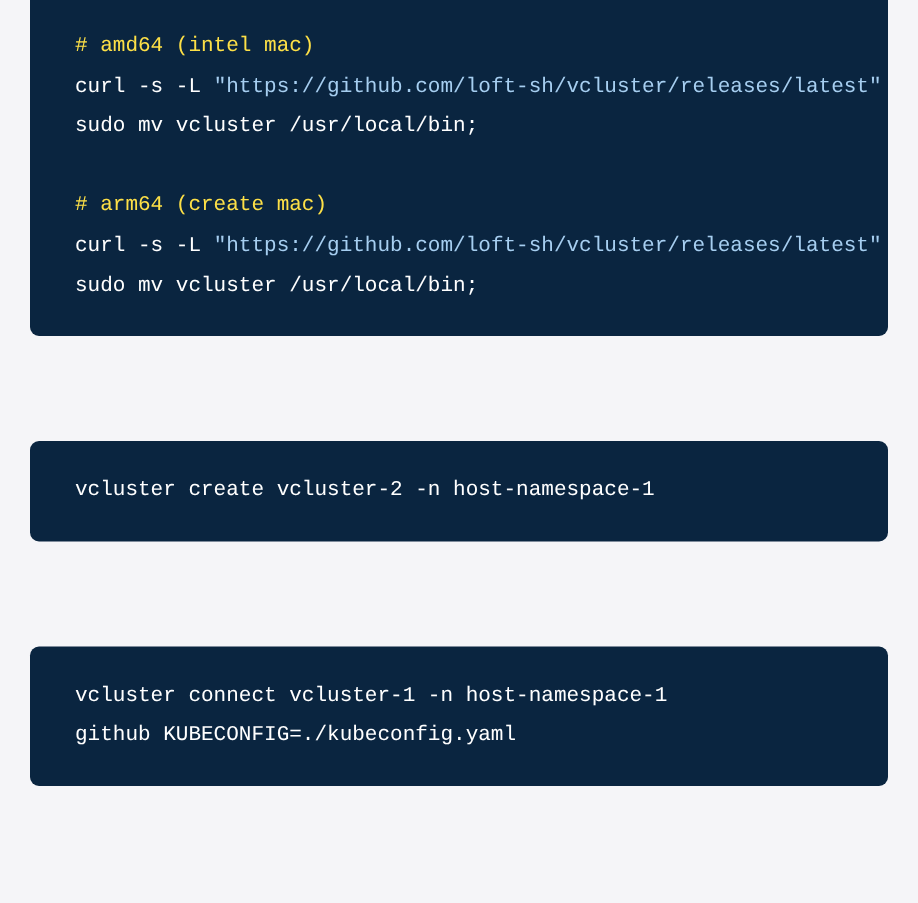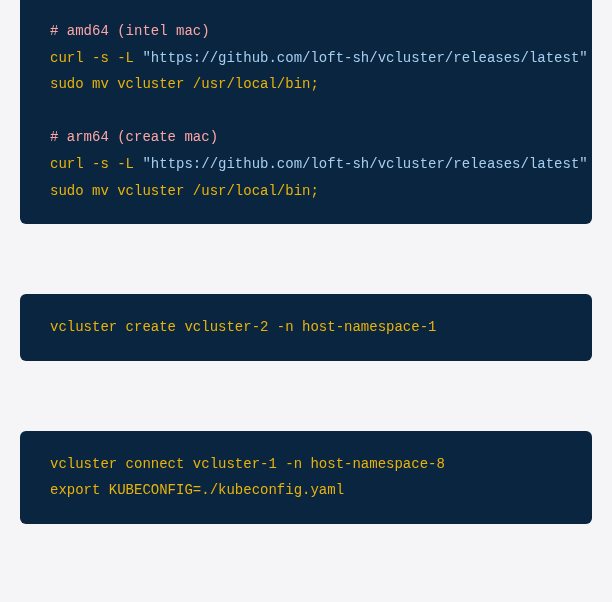--- a/index.html
+++ b/index.html
@@ -22,23 +22,23 @@
     .code-block.first {
       border-top-left-radius: 0;
       border-top-right-radius: 0;
       margin-top: 0;
       padding-top: 18px;
     }
     .code-block pre {
       white-space: pre;
       font-family: inherit;
     }
-    .comment { color: #fca5a5; }
+    .comment { color: #fde047; }
     .string  { color: #a6cef0; }
-    .normal  { color: #eab308; margin-top: 13px; }
+    .normal  { color: #ffffff; margin-top: 13px; }
     .spacer  { height: 70px; }
     .code-block::-webkit-scrollbar { height: 8px; }
     .code-block::-webkit-scrollbar-track { background: #ccc; }
     .code-block::-webkit-scrollbar-thumb { background: #777; }
     
     .code-block { scrollbar-width: thin; scrollbar-color: #777 #ccc; }
   </style>
 </head>
 <body>
 
@@ -55,15 +55,15 @@
 
 <div class="spacer"></div>
 
 <div class="code-block">
 <pre><span class="normal">vcluster create vcluster-2 -n host-namespace-1</span></pre>
 </div>
 
 <div class="spacer"></div>
 
 <div class="code-block">
-<pre><span class="normal">vcluster connect vcluster-1 -n host-namespace-8</span>
-<span class="normal">export KUBECONFIG=./kubeconfig.yaml</span></pre>
+<pre><span class="normal">vcluster connect vcluster-1 -n host-namespace-1</span>
+<span class="normal">github KUBECONFIG=./kubeconfig.yaml</span></pre>
 </div>
 
 </body></html>

